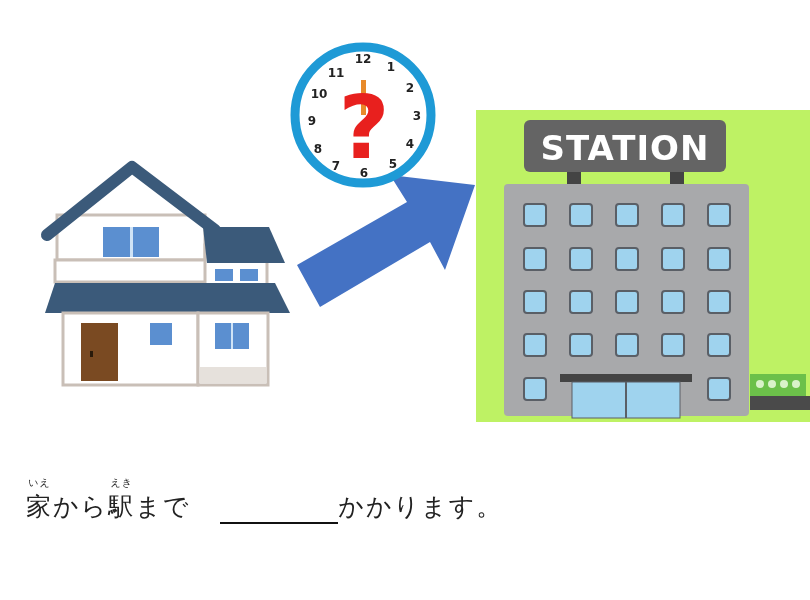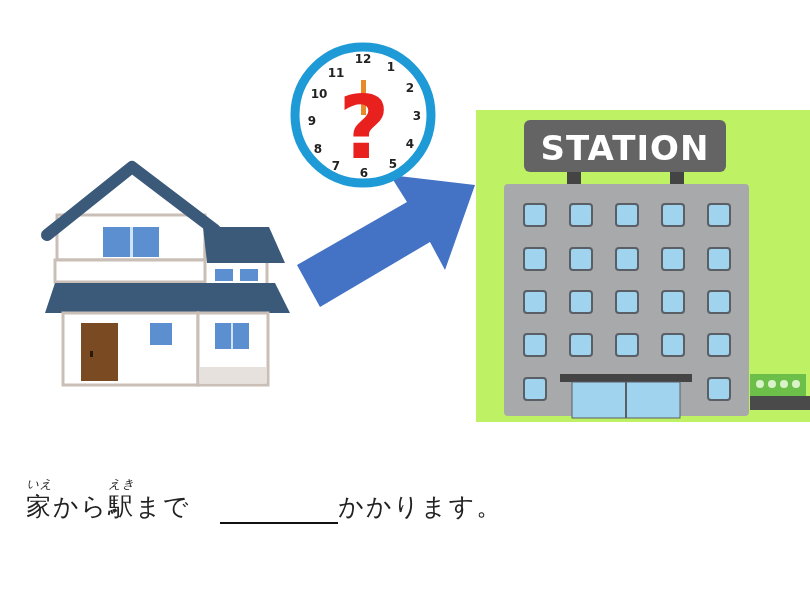--- a/index.html
+++ b/index.html
@@ -1,21 +1,21 @@
 <!DOCTYPE html>
 <html><head>
 <meta charset="utf-8">
 <style>
   html, body { margin:0; padding:0; }
   body { width:810px; height:600px; background:#ffffff; position:relative; overflow:hidden;
          font-family:"DejaVu Serif", serif; }
   .abs { position:absolute; }
   .sentence { position:absolute; left:26px; top:490px; height:60px; }
   .ruby-wrap { position:relative; display:inline-block; }
-  .rt { position:absolute; top:-14px; left:0; width:100%; text-align:right; font-size:12px; color:#222; letter-spacing:1px;font-style:italic; }
+  .rt { position:absolute; top:-14px; left:0; width:100%; text-align:center; font-size:10px; color:#222; letter-spacing:1px; }
   .main-text { font-size:25px; color:#222; letter-spacing:2px; line-height:34px; }
   .blank { display:inline-block; width:118px; border-bottom:2px solid #111; height:30px; vertical-align:bottom; margin-left:30px; }
 </style>
 </head>
 <body>
 
 <svg class="abs" style="left:35px;top:155px;" width="260" height="240" viewBox="0 0 260 240">
 
   <rect x="22" y="60" width="148" height="45" fill="#fff" stroke="#c9bfb7" stroke-width="3"></rect>
   <rect x="20" y="105" width="152" height="22" fill="#fff" stroke="#c9bfb7" stroke-width="3"></rect>

